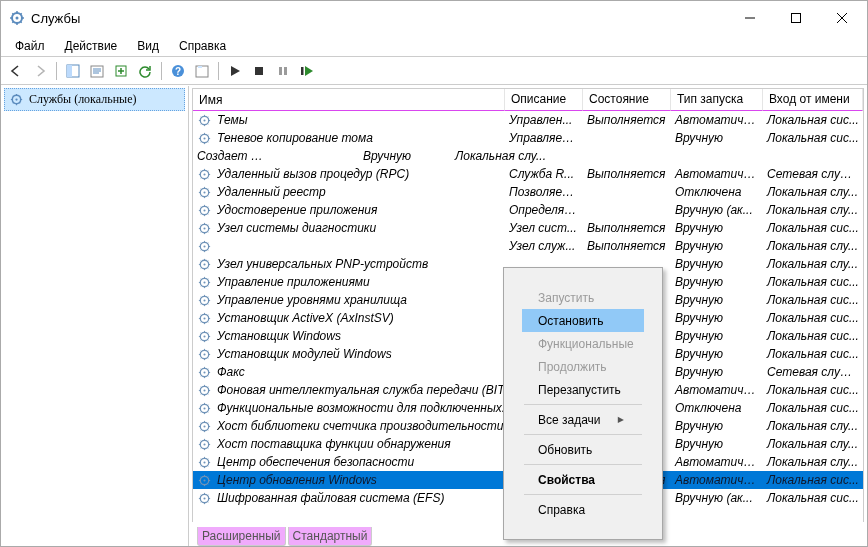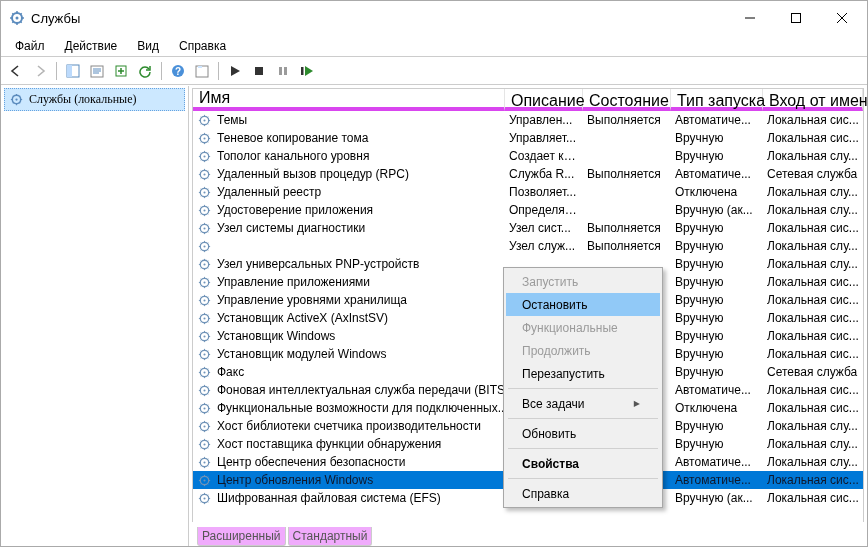--- a/index.html
+++ b/index.html
@@ -104,37 +104,38 @@
   
   .cols {
     height: 22px;
     display: flex;
     background: #fff;
     align-items: stretch;
     position: relative;
   }
   .cols > div {
     border-right: 1px solid #e5e5e5;
-    border-bottom: 4px solid #d946ef;
+    border-bottom: 1px solid #d946ef;
     padding: 3px 6px;
-    font-size: 16px;
+    font-size: 12px;
     white-space: nowrap;
   }
   
   .list {
     flex: 1;
     overflow: hidden;
     position: relative;
   }
   .row {
     display: flex;
     align-items: center;
     height: 18px;
     font-size: 12px;
     white-space: nowrap;
+    font-style: italic;
   }
   .row > div {
     padding: 0 4px;
     overflow: hidden;
     text-overflow: ellipsis;
   }
   .row.selected {
     background: #0078d7;
     color: #0f172a;
   }
@@ -177,21 +178,21 @@
   }
   
   .context-menu {
     position: absolute;
     left: 503px;
     top: 267px;
     width: 160px;
     background: #f0f0f0;
     border: 1px solid #a7a7a7;
     box-shadow: 3px 3px 4px rgba(0,0,0,.25);
-    padding: 2px;
+    padding: 18px;
     font-size: 12px;
     z-index: 100;
   }
   .cm-item {
     padding: 5px 20px 4px 16px;
     color: #000;
   }
   .cm-item.disabled { color: #9b9b9b; }
   .cm-item.hover { background: #91c9f7; }
   .cm-sep {
@@ -368,30 +369,20 @@
                 </svg>
               </span>
               <span>Теневое копирование тома</span>
             </div>
             <div class="c2">Управляет...</div>
             <div class="c3"></div>
             <div class="c4">Вручную</div>
             <div class="c5">Локальная сис...</div>
           </div>
           <div class="row">
-            <div class="c1">
-              <span class="svc-icon">
-                <svg width="15" height="15" viewBox="0 0 16 16">
-                  <circle cx="8" cy="8" r="4.5" fill="none" stroke="#6f93b8" stroke-width="1.4"></circle>
-                  <circle cx="8" cy="8" r="1.1" fill="#6f93b8"></circle>
-                  <path d="M8 2v1.6M8 12.4V14M2 8h1.6M12.4 8H14M4 4l1.1 1.1M10.9 10.9L12 12M4 12l1.1-1.1M10.9 5.1L12 4" stroke="#6f93b8" stroke-width="1"></path>
-                </svg>
-              </span>
-              <span>Тополог канального уровня</span>
-            </div>
             <div class="c2">Создает ка...</div>
             <div class="c3"></div>
             <div class="c4">Вручную</div>
             <div class="c5">Локальная слу...</div>
           </div>
           <div class="row">
             <div class="c1">
               <span class="svc-icon">
                 <svg width="15" height="15" viewBox="0 0 16 16">
                   <circle cx="8" cy="8" r="4.5" fill="none" stroke="#6f93b8" stroke-width="1.4"></circle>

